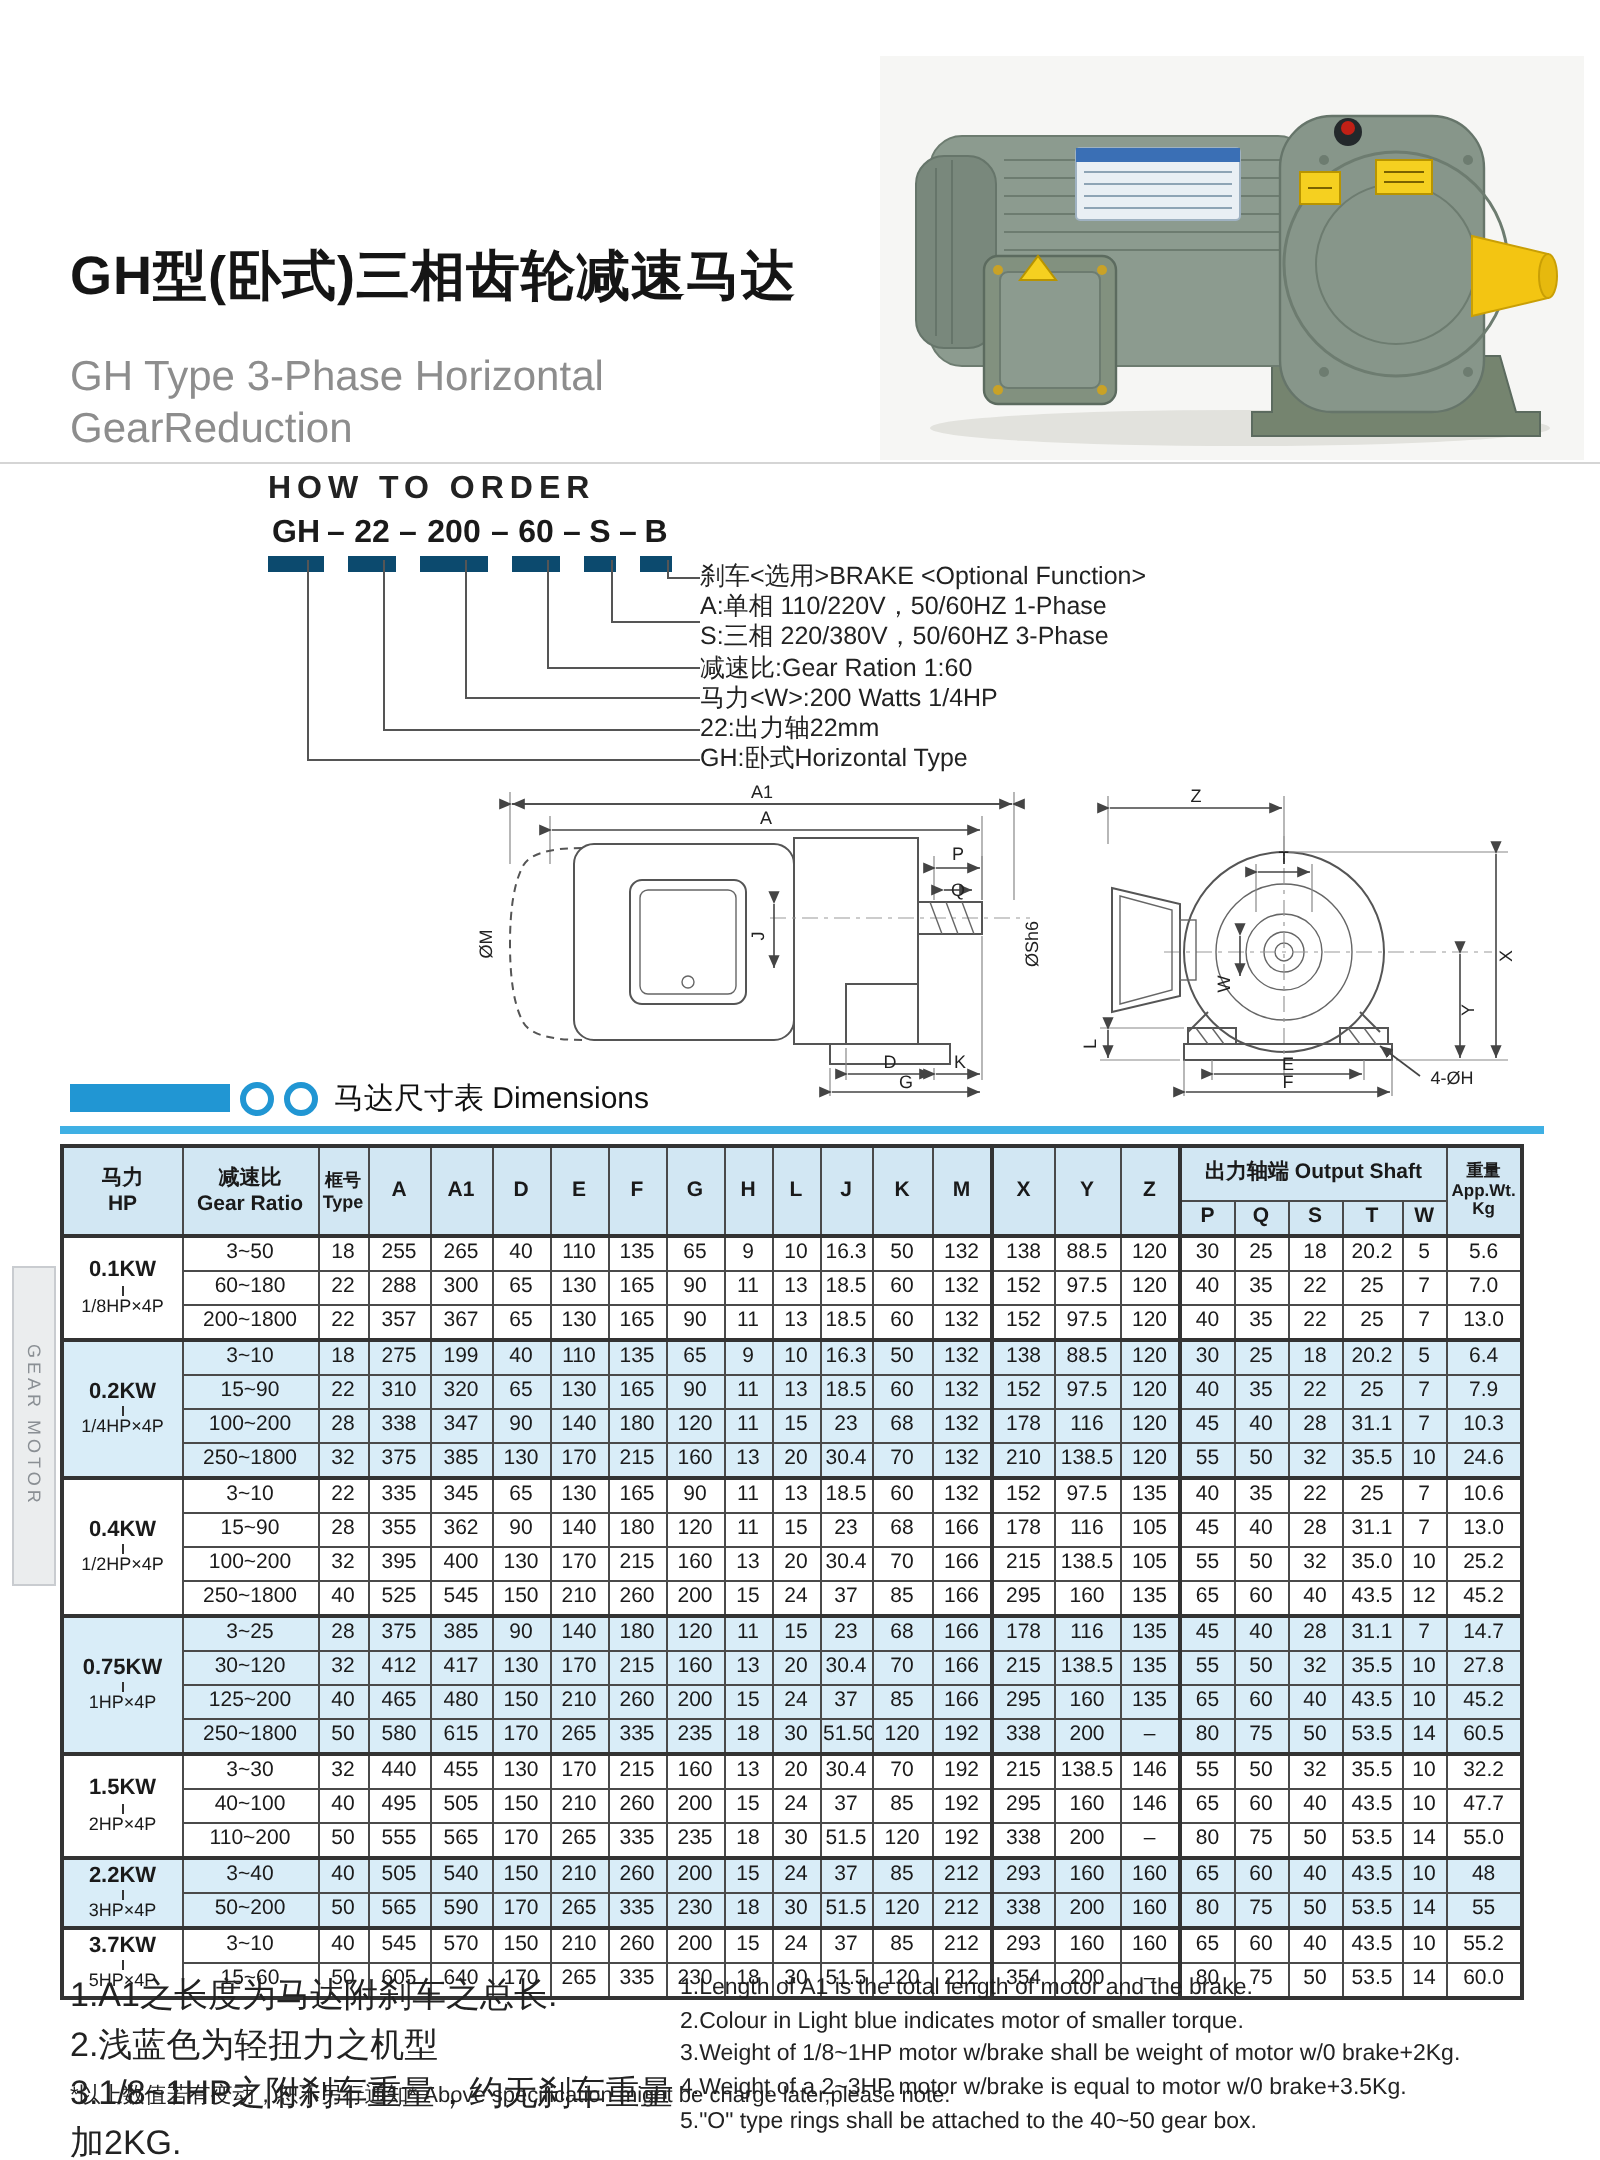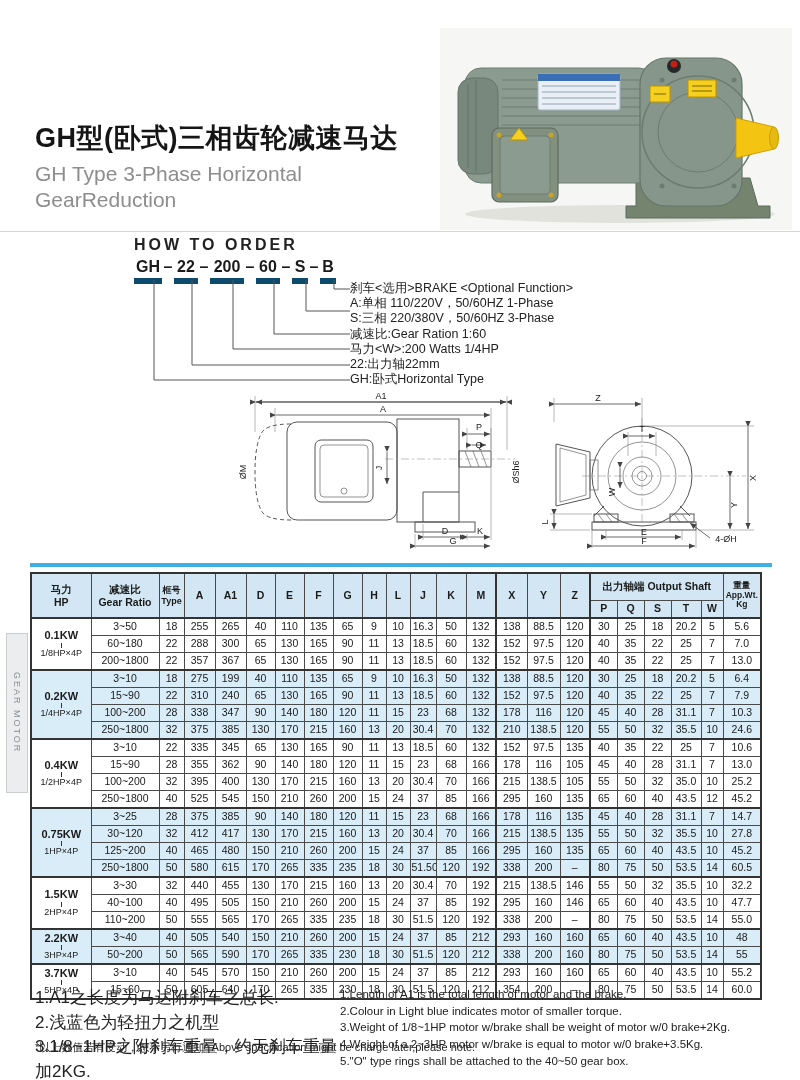--- a/index.html
+++ b/index.html
@@ -5,30 +5,30 @@
   html,body{margin:0;padding:0;background:#fff;}
   .page{position:relative;width:800px;height:1080px;background:#fff;overflow:hidden;
         font-family:"Liberation Sans",sans-serif;color:#1a1a1a;}
   
   .side-tab{position:absolute;left:6px;top:633px;width:20px;height:158px;background:#ebedee;
             border:1px solid #c9ccd0;display:flex;align-items:center;justify-content:center;}
   .side-tab span{writing-mode:vertical-rl;font-size:9px;letter-spacing:2px;color:#8a8f94;}
   
   .title-block{position:absolute;left:35px;top:120px;width:410px;}
   .title-zh{font-size:27px;font-weight:bold;color:#151515;letter-spacing:0.5px;}
-  .title-en{font-size:21px;color:#8d8d8d;line-height:1.22;margin-top:5px;}
+  .title-en{font-size:21px;color:#8d8d8d;line-height:1.22;margin-top:20px;}
   
   .photo{position:absolute;left:440px;top:28px;width:352px;height:202px;}
   .divider{position:absolute;left:0px;top:231px;width:800px;border-top:1px solid #d5d5d5;}
   
   .order-block{position:absolute;left:128px;top:236px;width:600px;height:156px;}
   .order-heading{position:absolute;left:6px;top:0;font-size:16px;font-weight:600;letter-spacing:3px;color:#222;}
   .order-code{position:absolute;left:6px;top:22px;font-size:16px;font-weight:600;white-space:nowrap;}
   .order-code span{display:inline-block;text-align:center;}
-  .order-code .code-seg{border-bottom:6px solid #0c4a6e;padding-bottom:2px;}
+  .order-code .code-seg{border-bottom:8px solid #0c4a6e;padding-bottom:2px;}
   .order-code span:nth-child(1){width:28px}.order-code span:nth-child(2){width:12px}
   .order-code span:nth-child(3){width:24px}.order-code span:nth-child(4){width:12px}
   .order-code span:nth-child(5){width:34px}.order-code span:nth-child(6){width:12px}
   .order-code span:nth-child(7){width:24px}.order-code span:nth-child(8){width:12px}
   .order-code span:nth-child(9){width:16px}.order-code span:nth-child(10){width:12px}
   .order-code span:nth-child(11){width:16px}
   .order-svg{position:absolute;left:6px;top:0;width:594px;height:156px;}
   .order-labels{position:absolute;left:222px;top:45px;font-size:12.5px;line-height:15.2px;color:#222;white-space:nowrap;}
   
   .drawing{position:absolute;top:388px;}
@@ -292,20 +292,26 @@
       <line class="dim" x1="67" y1="149" x2="141" y2="149" marker-start="url(#arR)" marker-end="url(#arR)"></line>
       <text x="104" y="147" text-anchor="middle">E</text>
       <line class="dim" x1="53" y1="158" x2="155" y2="158" marker-start="url(#arR)" marker-end="url(#arR)"></line>
       <text x="104" y="156" text-anchor="middle">F</text>
 
       <line class="dim" x1="170" y1="150" x2="150" y2="135" marker-end="url(#arR)"></line>
       <text x="186" y="154" text-anchor="middle">4-ØH</text>
     </svg>
   </div>
 
+  <div class="dim-bar">
+    <div class="bar-rect" style="background: rgb(33, 150, 211);"></div>
+    <div class="ring" style="border: 3px solid rgb(33, 150, 211);"></div>
+    <div class="ring" style="border: 3px solid rgb(33, 150, 211);"></div>
+    <div class="dim-title">马达尺寸表 Dimensions</div>
+  </div>
   <div class="dim-rule" style="background: rgb(63, 176, 228);"></div>
 
   <div class="table-wrap">
     <table>
         <colgroup>
           <col style="width: 60px;">
           <col style="width: 68px;">
           <col style="width: 25px;">
           <col style="width: 31px;">
           <col style="width: 31px;">
@@ -475,21 +481,21 @@
             <td class="gt ">25</td>
             <td class="gt ">18</td>
             <td class="gt ">20.2</td>
             <td class="gt ">5</td>
             <td class="gt ">6.4</td>
           </tr>
           <tr class="shaded">
             <td class="ratio">15~90</td>
             <td>22</td>
             <td>310</td>
-            <td>240</td>
+            <td>320</td>
             <td>65</td>
             <td>130</td>
             <td>165</td>
             <td>90</td>
             <td>11</td>
             <td>13</td>
             <td>18.5</td>
             <td>60</td>
             <td>132</td>
             <td class="tl">152</td>

